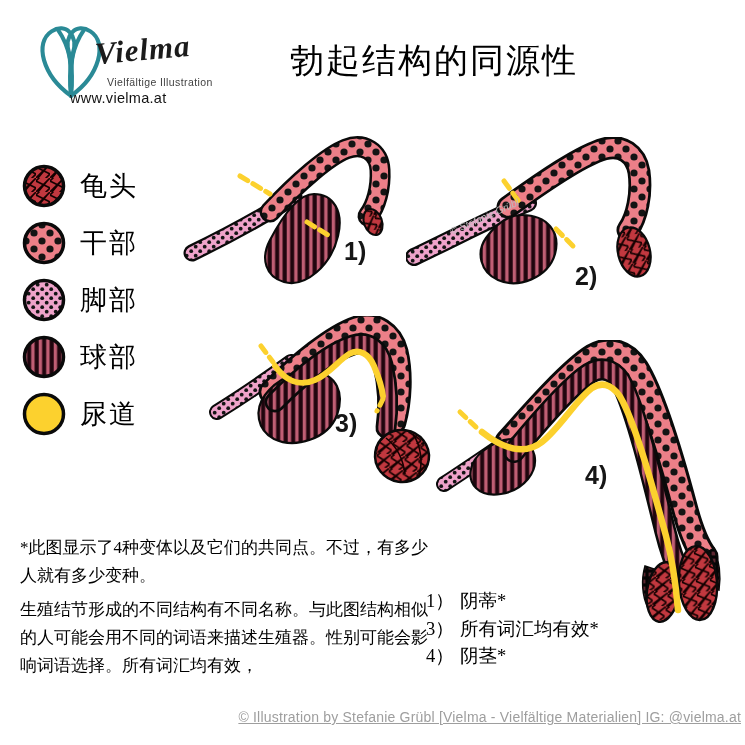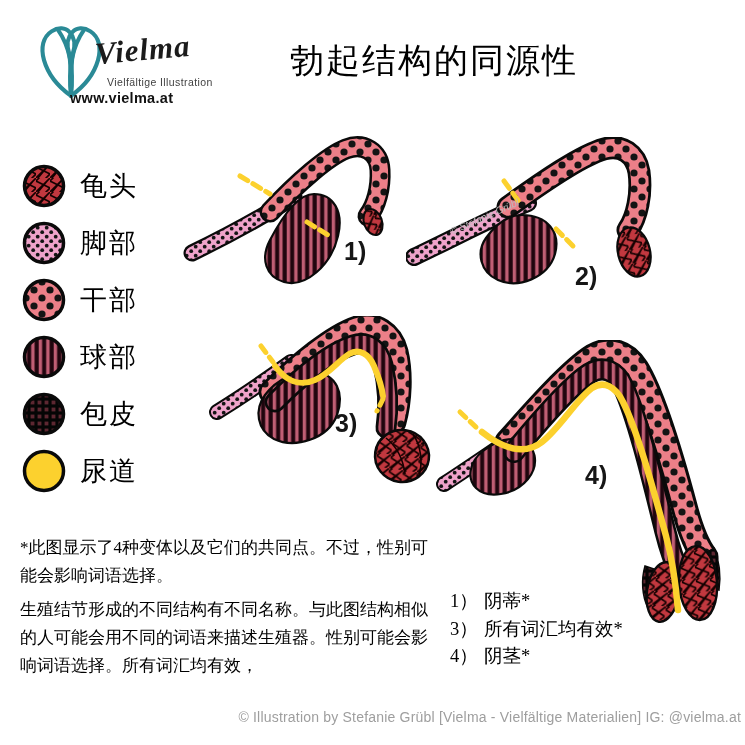--- a/index.html
+++ b/index.html
@@ -7,45 +7,45 @@
     width:745px;height:745px;position:relative;background:#ffffff;overflow:hidden;
     font-family:"Liberation Sans",sans-serif;color:#111;
   }
   .abs{position:absolute;}
   
   .brand-script{
     font-family:"Liberation Serif",serif;font-style:italic;font-weight:700;
     font-size:31px;transform:rotate(-5deg);letter-spacing:1px;color:#1b1b1b;
   }
   .tagline{font-size:10.5px;color:#3f3f3f;letter-spacing:.4px;}
-  .site-url{font-size:14.5px;font-weight:700;letter-spacing:.3px;color:#121212;}
+  .site-url{font-size:14.5px;font-weight:400;letter-spacing:.3px;color:#121212;}
   .page-title{
     width:400px;text-align:left;font-family:"Liberation Serif",serif;
     font-size:34px;letter-spacing:2px;color:#000;
   }
   
   .legend{display:flex;flex-direction:column;gap:13px;}
   .legend-row{display:flex;align-items:flex-start;}
   .legend-label{
     font-family:"Liberation Serif",serif;font-size:27px;margin-left:14px;
     line-height:44px;letter-spacing:2px;color:#000;
   }
   
   .fig-num{font-weight:700;font-size:25px;color:#161616;font-family:"Liberation Sans",sans-serif;}
   
   .note{
     width:420px;font-family:"Liberation Serif",serif;font-size:17px;
     line-height:28px;color:#000;
   }
   
-  .vlist{font-family:"Liberation Serif",serif;font-size:18.5px;line-height:27.5px;color:#000;margin-left:24px;}
+  .vlist{font-family:"Liberation Serif",serif;font-size:18.5px;line-height:27.5px;color:#000;}
   .vlist .row{white-space:nowrap;}
   .vlist .num{display:inline-block;width:34px;}
   
-  .footer{font-size:14px;color:#9e9e9e;letter-spacing:.2px;}
+  .footer{font-size:14px;color:#9e9e9e;letter-spacing:.2px;text-decoration:underline;}
 </style>
 </head>
 <body>
 
 <svg width="0" height="0" style="position:absolute" aria-hidden="true">
   <defs>
     <pattern id="patGlans" width="14" height="14" patternUnits="userSpaceOnUse">
       <rect width="14" height="14" fill="#c2383f"></rect>
       <path d="M0,14 L14,0 M-3,6 L8,-5 M5,19 L19,5 M0,3 L14,10 M2,14 L12,2" stroke="#140000" stroke-width="1.6"></path>
     </pattern>
@@ -88,41 +88,35 @@
 
 <div class="abs legend" style="left:22px;top:164px">
   <div class="legend-row">
     <svg width="44" height="44">
         <circle cx="22" cy="22" r="19.5" fill="url(#patGlans)" stroke="#0a0a0a" stroke-width="3.5"></circle>
       </svg>
     <span class="legend-label">龟头</span>
   </div>
   <div class="legend-row">
     <svg width="44" height="44">
+        <circle cx="22" cy="22" r="19.5" fill="url(#patShaft)" stroke="#0a0a0a" stroke-width="3.5"></circle>
+      </svg>
+    <span class="legend-label">干部</span>
+  </div>
+  <div class="legend-row">
+    <svg width="44" height="44">
         <circle cx="22" cy="22" r="19.5" fill="url(#patCrus)" stroke="#0a0a0a" stroke-width="3.5"></circle>
       </svg>
     <span class="legend-label">脚部</span>
   </div>
   <div class="legend-row">
     <svg width="44" height="44">
-        <circle cx="22" cy="22" r="19.5" fill="url(#patShaft)" stroke="#0a0a0a" stroke-width="3.5"></circle>
-      </svg>
-    <span class="legend-label">干部</span>
-  </div>
-  <div class="legend-row">
-    <svg width="44" height="44">
         <circle cx="22" cy="22" r="19.5" fill="url(#patBulb)" stroke="#0a0a0a" stroke-width="3.5"></circle>
       </svg>
     <span class="legend-label">球部</span>
-  </div>
-  <div class="legend-row">
-    <svg width="44" height="44">
-        <circle cx="22" cy="22" r="19.5" fill="url(#patSkin)" stroke="#0a0a0a" stroke-width="3.5"></circle>
-      </svg>
-    <span class="legend-label">包皮</span>
   </div>
   <div class="legend-row">
     <svg width="44" height="44">
         <circle cx="22" cy="22" r="19.5" fill="#fcd12e" stroke="#0a0a0a" stroke-width="3.5"></circle>
       </svg>
     <span class="legend-label">尿道</span>
   </div>
 </div>
 
 <div class="abs" style="left:180px;top:132px">
@@ -204,21 +198,21 @@
     <ellipse cx="233" cy="252" rx="16" ry="30" transform="rotate(8 233 252)" fill="url(#patGlans)" stroke="#0a0a0a" stroke-width="2.4"></ellipse>
     <ellipse cx="268" cy="243" rx="19" ry="37" transform="rotate(-4 268 243)" fill="url(#patGlans)" stroke="#0a0a0a" stroke-width="2.4"></ellipse>
     <g fill="none" stroke-linecap="round" stroke="#fcd12e">
       <path d="M30,72 L48,89" stroke-width="5" stroke-dasharray="8 6"></path>
       <path d="M52,92 C72,108 94,116 112,102 C130,88 146,60 162,48 C174,40 186,47 193,62 C208,92 224,152 236,196 C242,218 246,246 248,270" stroke-width="6.5"></path>
     </g>
   </svg>
 </div>
 <div class="abs fig-num" style="left:585px;top:461px">4)</div>
 
-<div class="abs note" style="left:20px;top:534px">*此图显示了4种变体以及它们的共同点。不过，性别可能会影响词语选择。</div>
+<div class="abs note" style="left:20px;top:534px">*此图显示了4种变体以及它们的共同点。不过，有多少人就有多少变种。</div>
 <div class="abs note" style="left:20px;top:596px">生殖结节形成的不同结构有不同名称。与此图结构相似的人可能会用不同的词语来描述生殖器。性别可能会影响词语选择。所有词汇均有效，</div>
 
 <div class="abs vlist" style="left:426px;top:588px">
   <div class="row"><span class="num">1）</span><span>阴蒂*</span></div>
   <div class="row"><span class="num">3）</span><span>所有词汇均有效*</span></div>
   <div class="row"><span class="num">4）</span><span>阴茎*</span></div>
 </div>
 
 <div class="abs footer" style="right:4px;top:709px">© Illustration by Stefanie Grübl [Vielma - Vielfältige Materialien] IG: @vielma.at</div>
 

